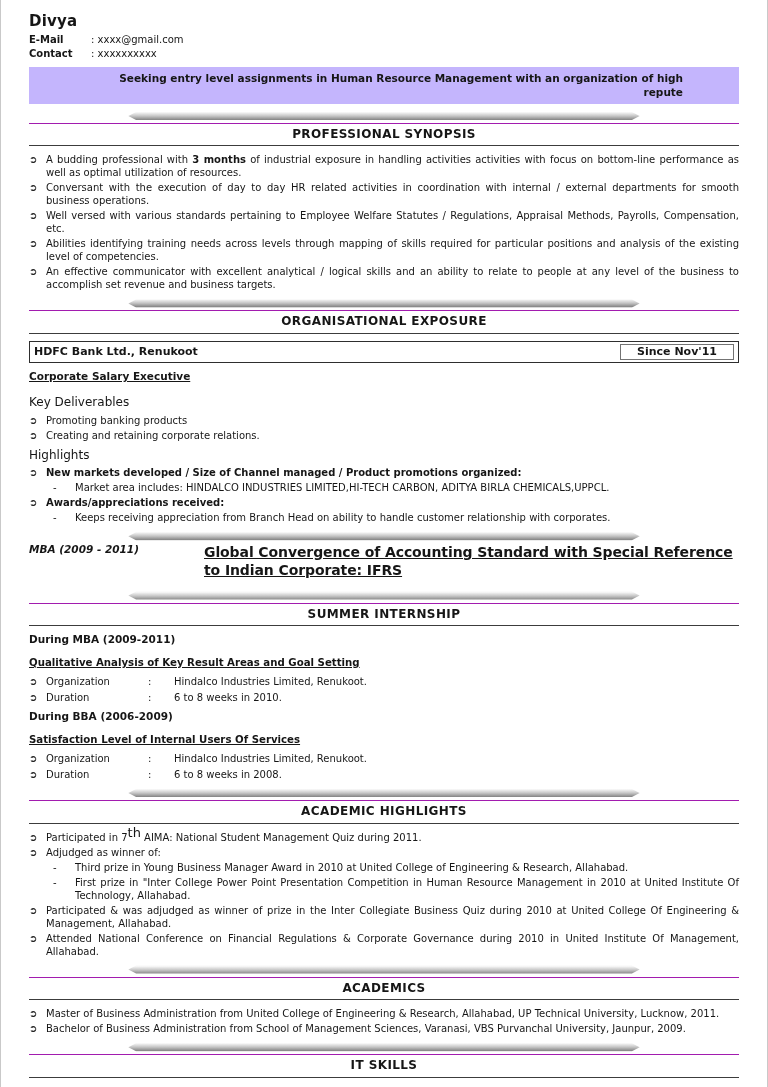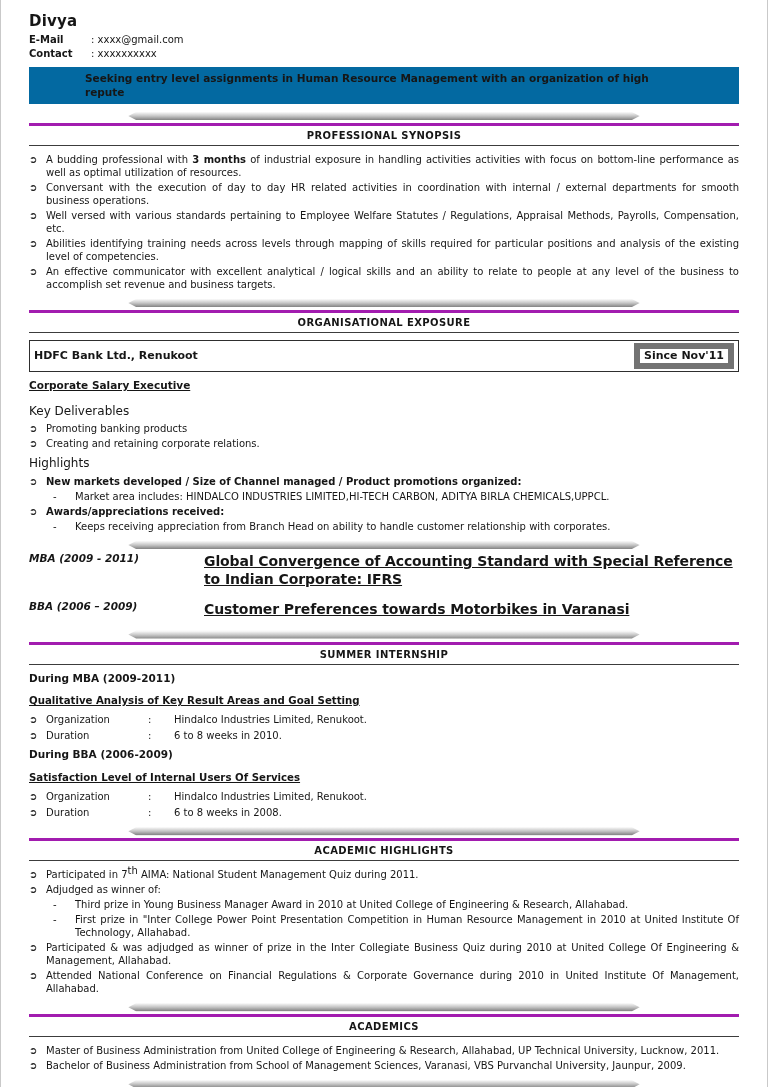--- a/index.html
+++ b/index.html
@@ -10,48 +10,48 @@
     border-left: 1px solid #c9c9c9; border-right: 1px solid #c9c9c9;
     font-family: "DejaVu Sans", "Liberation Sans", sans-serif;
     font-size: 10px; color: #161616; line-height: 1.3;
     padding: 12px 28px 6px 28px; overflow: hidden;
   }
   .name { font-size: 15px; font-weight: bold; letter-spacing: .2px; }
   .contact-row { display: flex; margin-top: 1px; }
   .contact-row .lbl { width: 62px; font-weight: bold; }
   .contact-row .val { font-weight: normal; }
   .objective {
-    background: #0369a1; margin: 7px 0 4px 0; padding: 4px 56px;
-    text-align: left; font-weight: bold; font-size: 10.5px; line-height: 1.4;
+    background: #c4b5fd; margin: 7px 0 4px 0; padding: 4px 56px;
+    text-align: right; font-weight: bold; font-size: 10.5px; line-height: 1.4;
   }
   .divider {
     width: 72%; height: 8px; margin: 8px auto 3px auto;
     background: linear-gradient(180deg, #fbfbfb 0%, #c6c6c6 50%, #838383 100%);
     clip-path: polygon(0 50%, 1.5% 0, 98.5% 0, 100% 50%, 98.5% 100%, 1.5% 100%);
     filter: drop-shadow(0 1px 1px rgba(0,0,0,.45));
   }
   .sec-title {
-    border-top: 3px solid #a21caf; border-bottom: 1px solid #3c3c3c;
-    text-align: center; font-weight: bold; font-size: 10px;
+    border-top: 1px solid #a21caf; border-bottom: 1px solid #3c3c3c;
+    text-align: center; font-weight: bold; font-size: 12px;
     letter-spacing: .4px; padding: 3px 0 3px; margin: 0 0 7px 0;
   }
   .li { display: flex; margin: 0 0 2px 0; }
   .li .b { flex: 0 0 17px; font-size: 10px; }
   .li .t { flex: 1; text-align: justify; }
   .sub { display: flex; margin: 0 0 2px 24px; }
   .sub .d { flex: 0 0 22px; }
   .sub .t { flex: 1; text-align: justify; }
   .bd { font-weight: bold; }
-  sup { font-size: 10px; line-height: 0; vertical-align: super; }
+  sup { font-size: 13px; line-height: 0; vertical-align: super; }
   .emp-box {
     border: 1px solid #2e2e2e; display: flex; justify-content: space-between;
     align-items: center; padding: 2px 4px; font-weight: bold; font-size: 11px;
     margin: 0 0 7px 0;
   }
-  .emp-box .since { border: 6px solid #737373; padding: 0 4px; }
+  .emp-box .since { border: 1px solid #737373; padding: 0 16px; }
   .role { font-weight: bold; text-decoration: underline; font-size: 10.5px; margin: 0 0 11px 0; }
   .subhead { font-weight: normal; font-size: 12px; margin: 6px 0 3px 0; }
   .research-row { display: flex; margin: 3px 0 12px 0; }
   .research-row .lbl { flex: 0 0 175px; font-weight: bold; font-size: 10.5px; font-style: italic; }
   .research-row .ttl { font-weight: bold; text-decoration: underline; font-size: 14px; letter-spacing: -.1px; }
   .block-head { font-weight: bold; font-size: 10.5px; margin: 6px 0 9px 0; }
   .proj-title { font-weight: bold; text-decoration: underline; font-size: 10.2px; margin: 0 0 6px 0; }
   .kv { display: flex; margin: 0 0 3px 0; }
   .kv .b { flex: 0 0 17px; }
   .kv .k { flex: 0 0 102px; }
@@ -129,24 +129,20 @@
   <div class="sub">
     <span class="d">-</span>
     <span class="t">Keeps receiving appreciation from Branch Head on ability to handle customer relationship with corporates.</span>
   </div>
 
   <div class="divider"></div>
   <div class="research-row">
     <span class="lbl">MBA (2009 - 2011)</span>
     <span class="ttl">Global Convergence of Accounting Standard with Special Reference to Indian Corporate: IFRS</span>
   </div>
-  <div class="research-row">
-    <span class="lbl">BBA (2006 – 2009)</span>
-    <span class="ttl">Customer Preferences towards Motorbikes in Varanasi</span>
-  </div>
 
   <div class="divider"></div>
   <div class="sec-title">SUMMER INTERNSHIP</div>
   <div class="block-head">During MBA (2009-2011)</div>
   <div class="proj-title">Qualitative Analysis of Key Result Areas and Goal Setting</div>
   <div class="kv">
     <span class="b">➲</span>
     <span class="k">Organization</span>
     <span class="c">:</span>
     <span class="v">Hindalco Industries Limited, Renukoot.</span>

